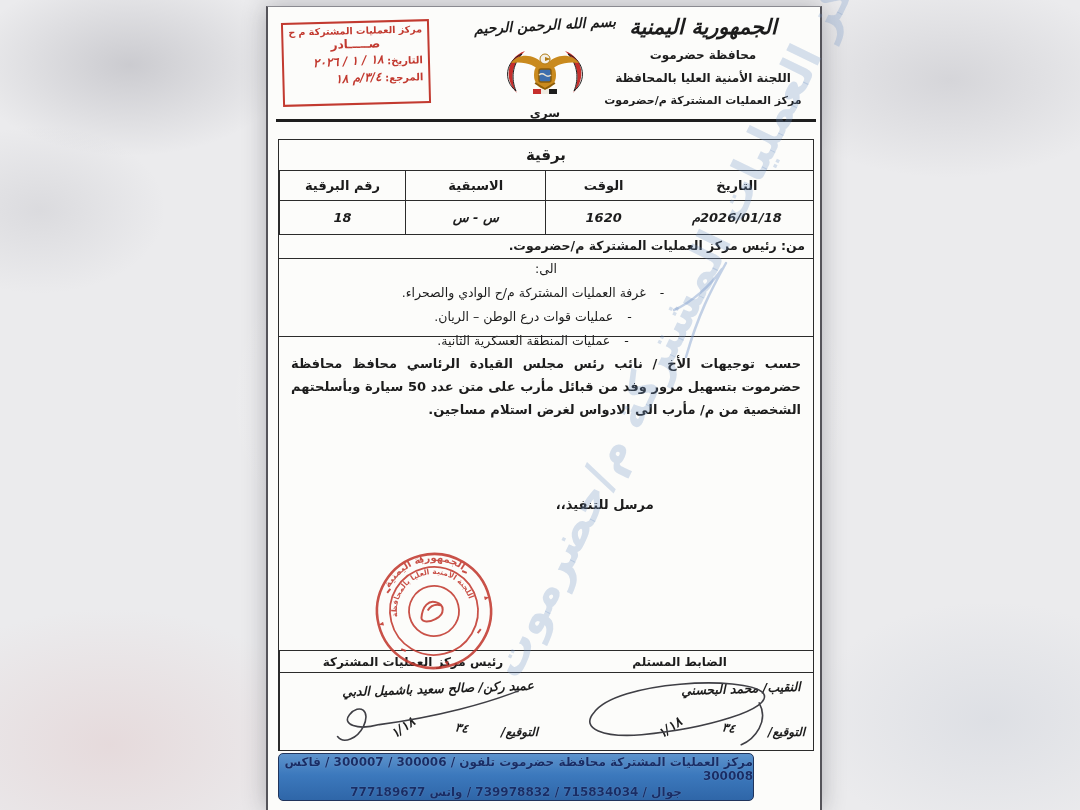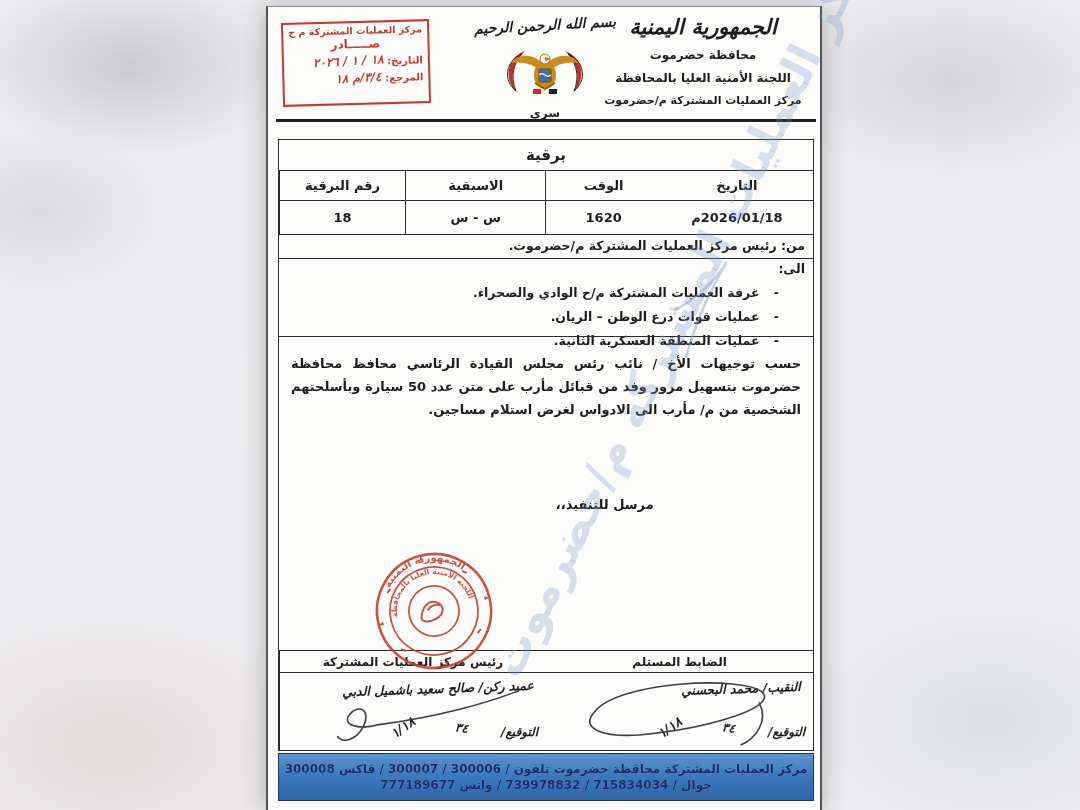--- a/index.html
+++ b/index.html
@@ -61,25 +61,25 @@
   
   .frame { left:10px; top:132px; width:536px; height:612px;
            border:1.6px solid #2b2b2b; display:flex; flex-direction:column; }
   .sec { border-top:1.6px solid #2b2b2b; }
   .title-row { height:30px; display:flex; align-items:center; justify-content:center;
                font-size:15px; font-weight:bold; border-top:none; }
   .tg-table { display:grid; grid-template-columns:28.5% 21.6% 26.3% 23.6%; }
   .tg-cell  { display:flex; align-items:center; justify-content:center;
               font-weight:bold; font-size:13px; }
   .tg-head  { height:30px; border-bottom:1.4px solid #2b2b2b; }
-  .tg-val   { height:33px; }
+  .tg-val   { height:33px;font-style:italic; }
   .tg-cell.vline { border-left:1.4px solid #2b2b2b; }
 
   .from-row { height:24px; font-size:12.5px; font-weight:bold; padding:3px 8px; }
-  .to-box   { height:78px; font-size:12.5px; font-weight:bold; padding:2px 8px; }
+  .to-box   { height:78px; font-size:12.5px; font-weight:normal; padding:2px 8px;text-align:center; }
   .to-item  { padding-right:26px; margin-top:9px; }
   .to-item .dash { margin-left:10px; }
   .info-row { height:26px; font-size:12px; font-weight:bold; padding:4px 8px; }
 
   .body-box { flex:1; position:relative; padding:16px 12px; }
   .body-text { font-size:13px; font-weight:bold; line-height:1.75;
                text-align:justify; text-align-last:right; }
   .dispatch  { position:absolute; left:61%; top:148px; transform:translateX(-50%);
                font-size:13px; font-weight:bold;margin-top:12px; }
 
@@ -104,21 +104,21 @@
                font-style:italic; transform:rotate(-2deg); }
   .sig-label { position:absolute; right:8px; bottom:10px; font-size:12px; font-weight:bold;
                font-style:italic;margin-top:18px; }
   .sig-mark1 { position:absolute; right:78px; bottom:14px; font-size:12px; font-weight:bold;
                font-style:italic; transform:rotate(8deg); }
   .sig-mark2 { position:absolute; right:130px; bottom:14px; font-size:13px; font-weight:bold;
                font-style:italic; transform:rotate(-35deg); }
   .sig-svg   { position:absolute; inset:0; }
 
   
-  .footer-bar { left:10px; top:746px; width:536px; height:48px; border-radius:0;
+  .footer-bar { left:10px; top:746px; width:476px; height:48px; border-radius:5px;
                 border:1.5px solid #20345c;
                 background:linear-gradient(180deg,#5d93cc 0%, #3c79bd 45%, #2f66a8 100%);
                 display:flex; flex-direction:column; align-items:center; justify-content:center;
                 gap:2px; }
   .footer-bar div { font-size:12px; font-weight:bold; color:#182d66; text-shadow:0 0 1px rgba(255,255,255,.35); }
 </style>
 </head>
 <body>
 
 <div class="backdrop"></div>

